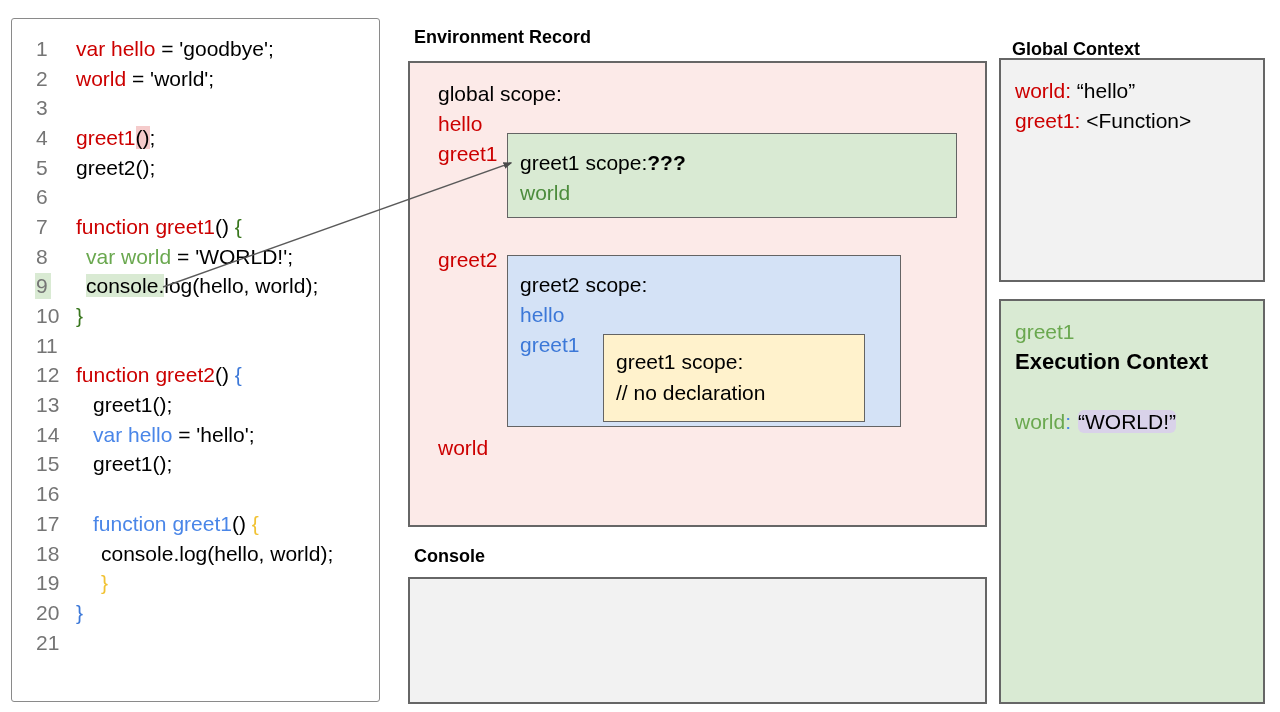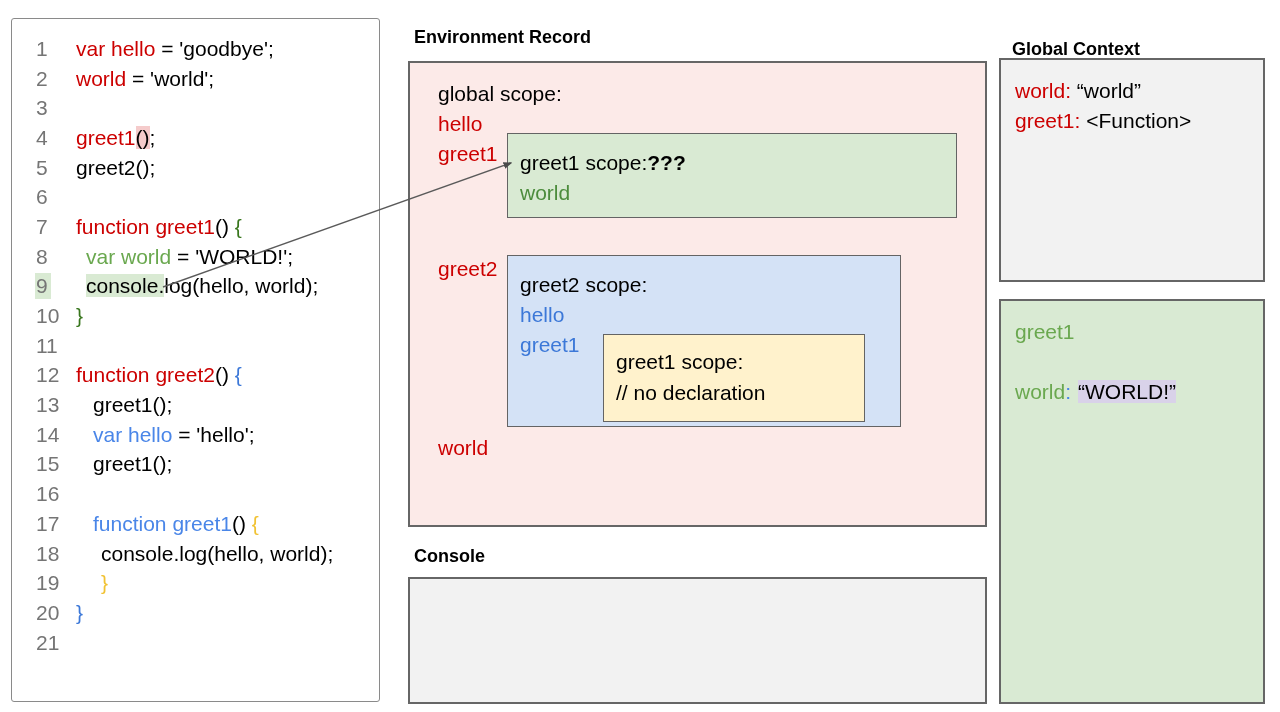--- a/index.html
+++ b/index.html
@@ -27,21 +27,21 @@
   .tk-black  { color: #000000; }
   .tk-red    { color: #cc0000; }
   .tk-green  { color: #38761d; }
   .tk-lgreen { color: #6aa84f; }
   .tk-blue   { color: #3c78d8; }
   .tk-lblue  { color: #4a86e8; }
   .tk-gold   { color: #f1c232; }
 
   .hl-pink   { background: #f5cbcb; }
   .hl-green  { background: #d9ead3; }
-  .hl-purple { background: #d9d2e9; }
+  .hl-purple { background: #d9d2e9; border-radius: 6px; }
 
   
   .heading { position: absolute; font-weight: bold; font-size: 18px; color: #000; line-height: 30px; }
   .h-env     { left: 414px; top: 22px; }
   .h-console { left: 414px; top: 541px; }
   .h-global  { left: 1012px; top: 22px; margin-top: 12px; }
 
   
   .env-box {
     position: absolute; left: 408px; top: 61px; width: 579px; height: 466px;
@@ -114,21 +114,21 @@
   </div>
 
   <div class="heading h-env">Environment Record</div>
   <div class="heading h-console">Console</div>
   <div class="heading h-global">Global Context</div>
 
   <div class="env-box">
     <div class="env-label" style="top:16px">global scope:</div>
     <div class="env-label red-label" style="top:46px">hello</div>
     <div class="env-label red-label" style="top:76px">greet1</div>
-    <div class="env-label red-label" style="top:191px">greet2</div>
+    <div class="env-label red-label" style="top:182px">greet2</div>
     <div class="env-label red-label" style="top:370px">world</div>
 
     <div class="scope-box greet1-scope">
       <div><span>greet1 scope:</span><span class="bold">???</span></div>
       <div class="green-label">world</div>
     </div>
 
     <div class="scope-box greet2-scope">
       <div>greet2 scope:</div>
       <div class="blue-label">hello</div>
@@ -136,26 +136,27 @@
       <div class="scope-box inner-greet1-scope">
         <div>greet1 scope:</div>
         <div>// no declaration</div>
       </div>
     </div>
   </div>
 
   <div class="console-box"></div>
 
   <div class="gc-box">
-    <div><span class="red-label">world:</span><span> “world”</span></div>
+    <div><span class="red-label">world:</span><span> “hello”</span></div>
     <div><span class="red-label">greet1:</span><span> &lt;Function&gt;</span></div>
   </div>
 
   <div class="ec-box">
     <div class="tk-lgreen">greet1</div>
+    <div class="ec-title">Execution Context</div>
     <div class="ec-var"><span class="tk-lgreen">world</span><span class="tk-lblue">:</span><span class="hl-purple">“WORLD!”</span></div>
   </div>
 
   <svg class="arrow-svg" viewBox="0 0 1280 712">
     <defs>
       <marker id="ah" markerWidth="9" markerHeight="8" refX="7.5" refY="3.5" orient="auto" markerUnits="userSpaceOnUse">
         <path d="M0,0 L9,3.5 L0,7 Z" fill="#4a4a4a"></path>
       </marker>
     </defs>
     <line x1="163" y1="287" x2="511" y2="163" stroke="#5a5a5a" stroke-width="1.4" marker-end="url(#ah)"></line>

